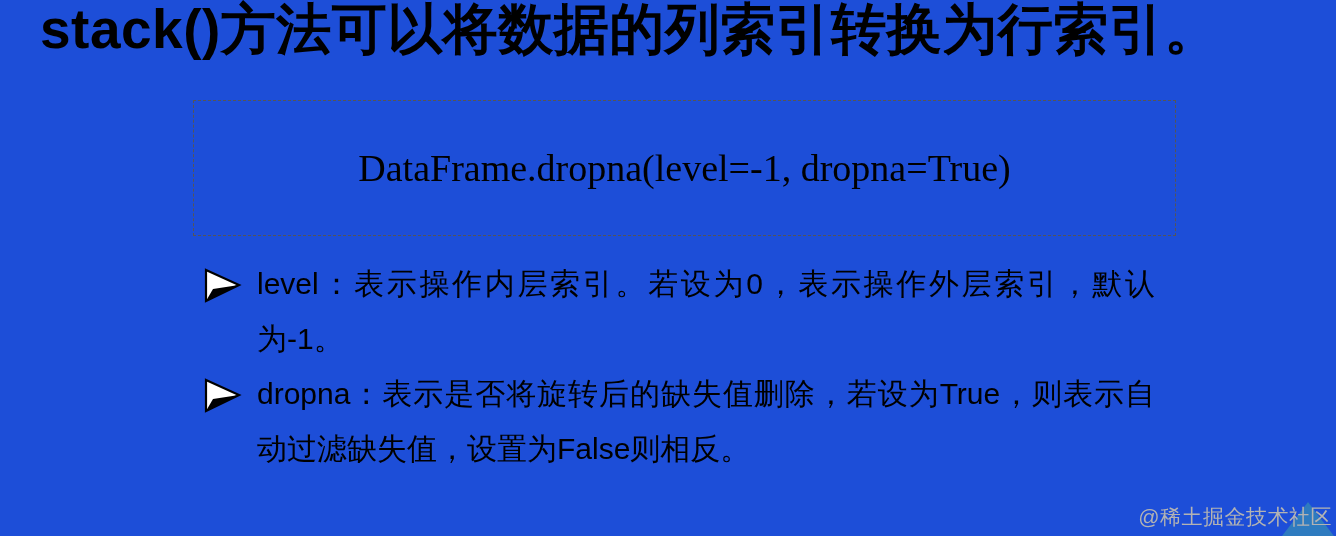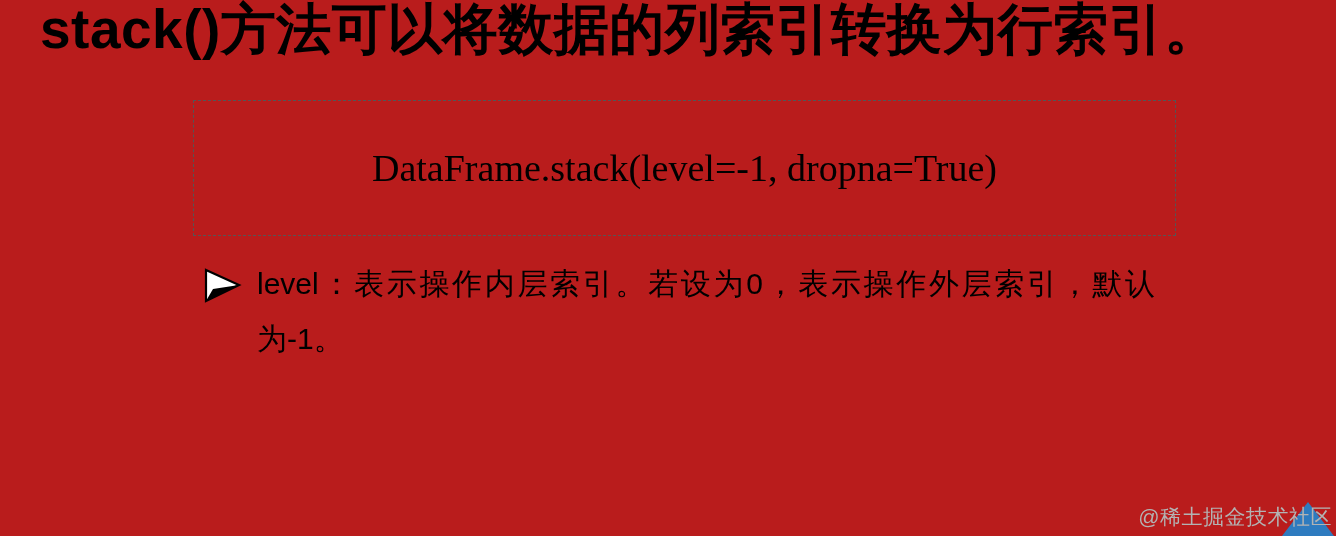--- a/index.html
+++ b/index.html
@@ -1,20 +1,20 @@
 <!DOCTYPE html>
 <html><head>
 <meta charset="utf-8">
 <style>
   html, body { margin: 0; padding: 0; background: #ffffff; }
   .page {
     position: relative;
     width: 1336px;
     height: 536px;
-    background: #b91c1c;
+    background: #1d4ed8;
     overflow: hidden;
     font-family: "Liberation Sans", sans-serif;
     color: #000000;
   }
   .title {
     position: absolute;
     left: 40px;
     top: -6px;
     margin: 0;
     font-size: 55px;
@@ -87,32 +87,41 @@
   }
 </style>
 </head>
 <body>
 
 <div class="page">
 
   <h1 class="title">stack()方法可以将数据的列索引转换为行索引。</h1>
 
   <div class="syntax-box">
-    <div class="syntax-code">DataFrame.stack(level=-1, dropna=True)</div>
+    <div class="syntax-code">DataFrame.dropna(level=-1, dropna=True)</div>
   </div>
 
   <ul class="bullets">
     <li class="bullet">
       <span class="bullet-arrow">
         <svg width="40" height="38" viewBox="0 0 40 38" xmlns="http://www.w3.org/2000/svg">
           <polygon points="3,3 36,18 3,34" fill="#ffffff" stroke="#000000" stroke-width="2.2" stroke-linejoin="miter"></polygon>
           <polygon points="3,34 36,18 10,22" fill="#000000"></polygon>
         </svg>
       </span>
       <span class="bullet-text">level：表示操作内层索引。若设为0，表示操作外层索引，默认为-1。</span>
     </li>
+    <li class="bullet">
+      <span class="bullet-arrow">
+        <svg width="40" height="38" viewBox="0 0 40 38" xmlns="http://www.w3.org/2000/svg">
+          <polygon points="3,3 36,18 3,34" fill="#ffffff" stroke="#000000" stroke-width="2.2" stroke-linejoin="miter"></polygon>
+          <polygon points="3,34 36,18 10,22" fill="#000000"></polygon>
+        </svg>
+      </span>
+      <span class="bullet-text">dropna：表示是否将旋转后的缺失值删除，若设为True，则表示自动过滤缺失值，设置为False则相反。</span>
+    </li>
   </ul>
 
   <div class="watermark">@稀土掘金技术社区</div>
 
   <div class="logo-triangle"></div>
 
 </div>
 
 </body></html>

